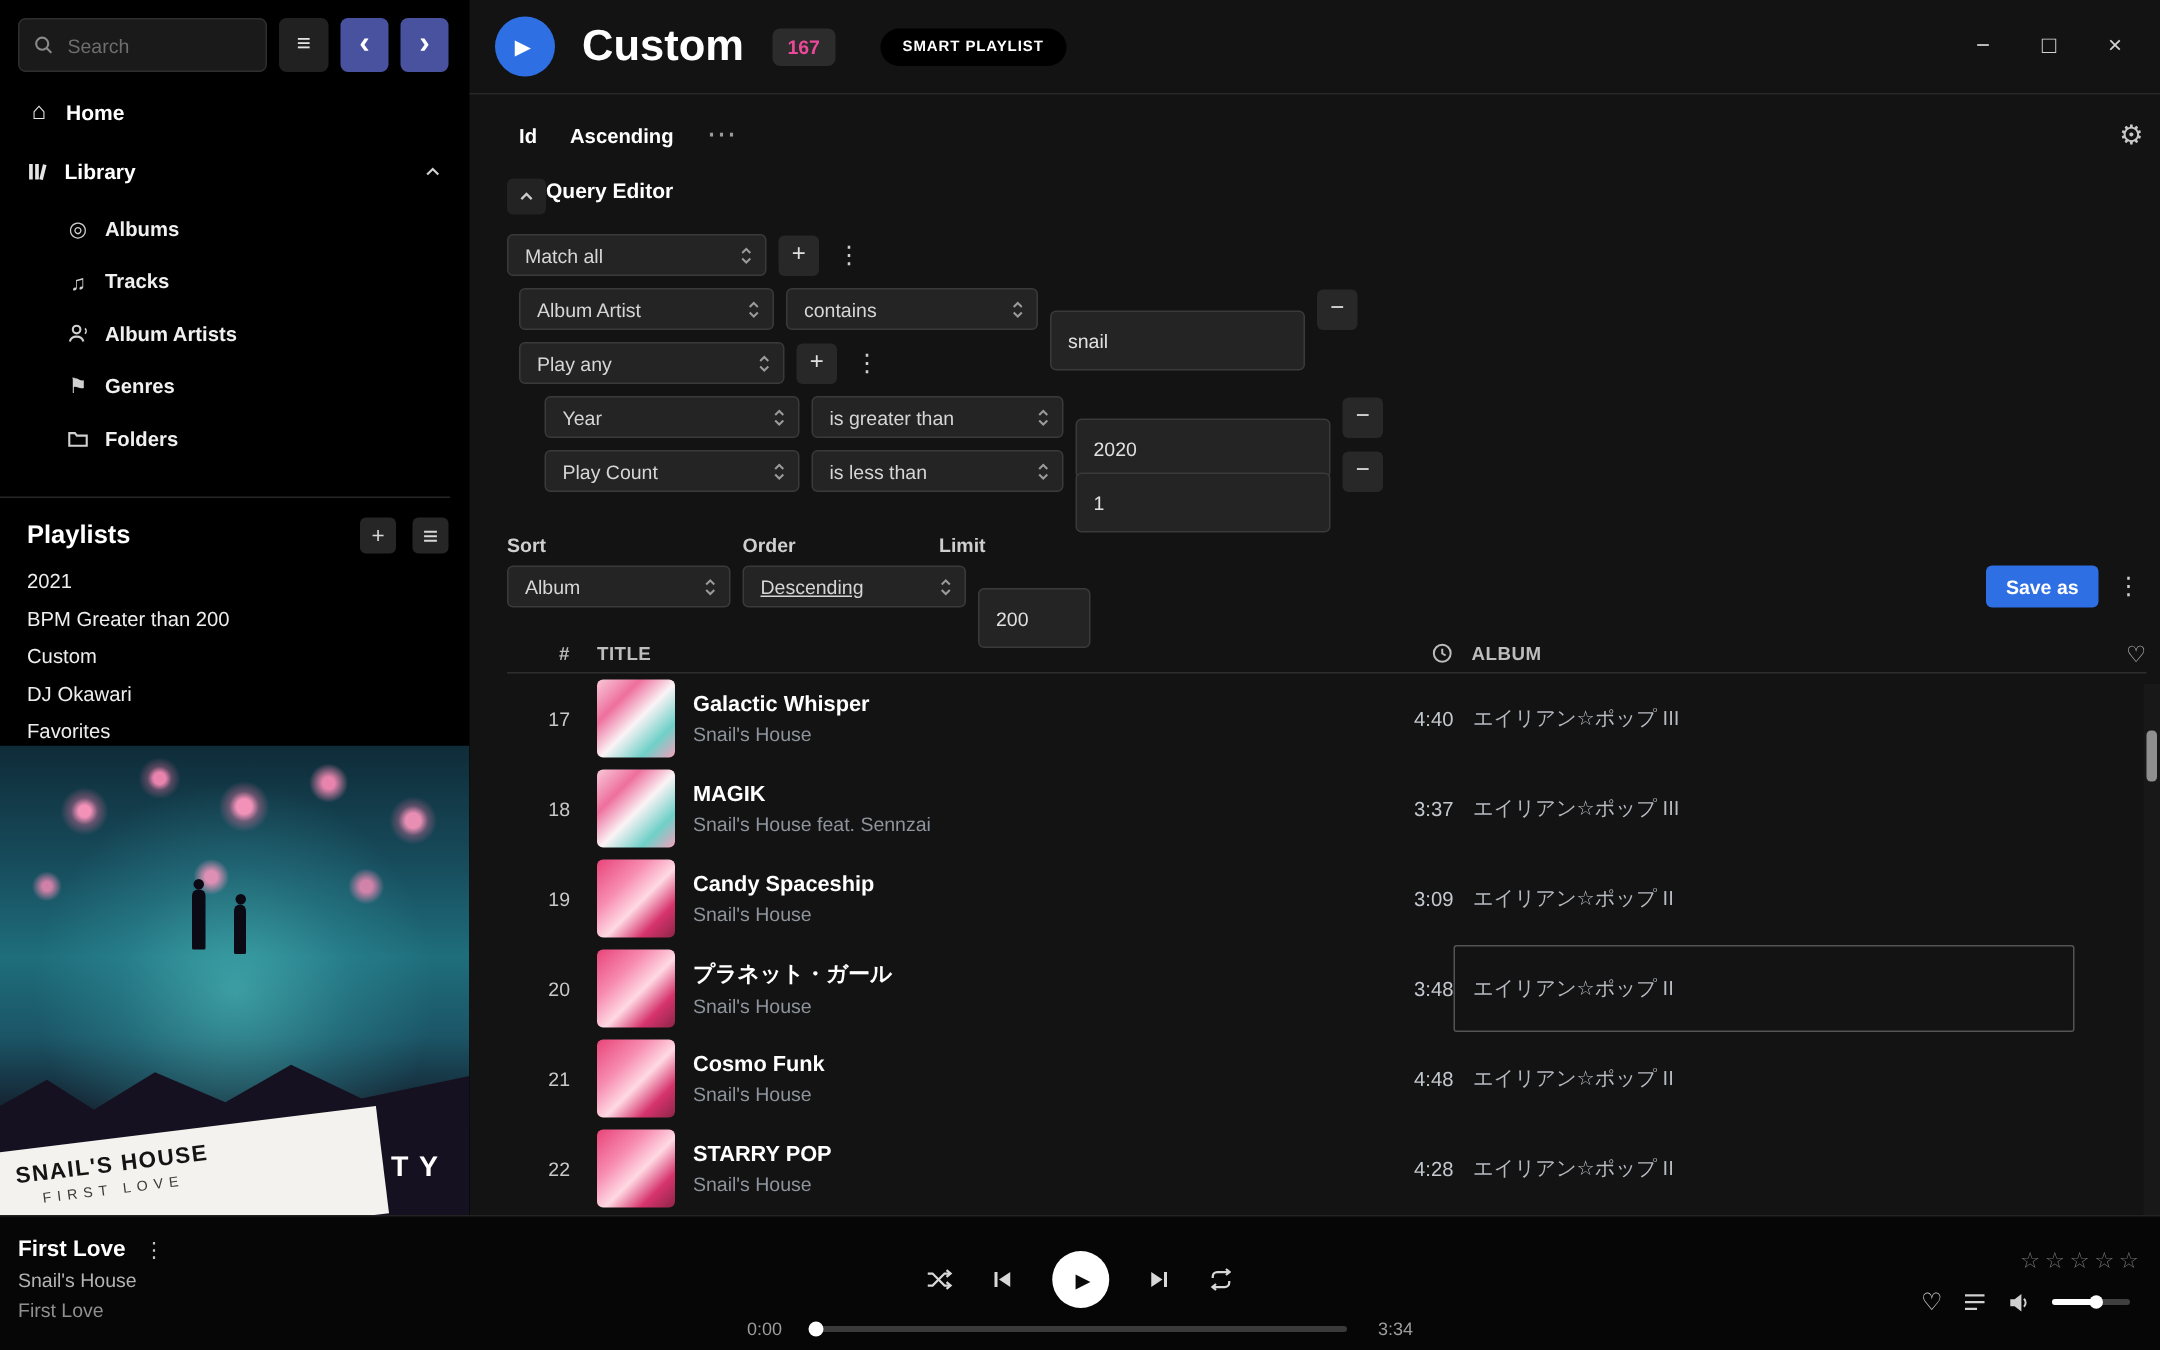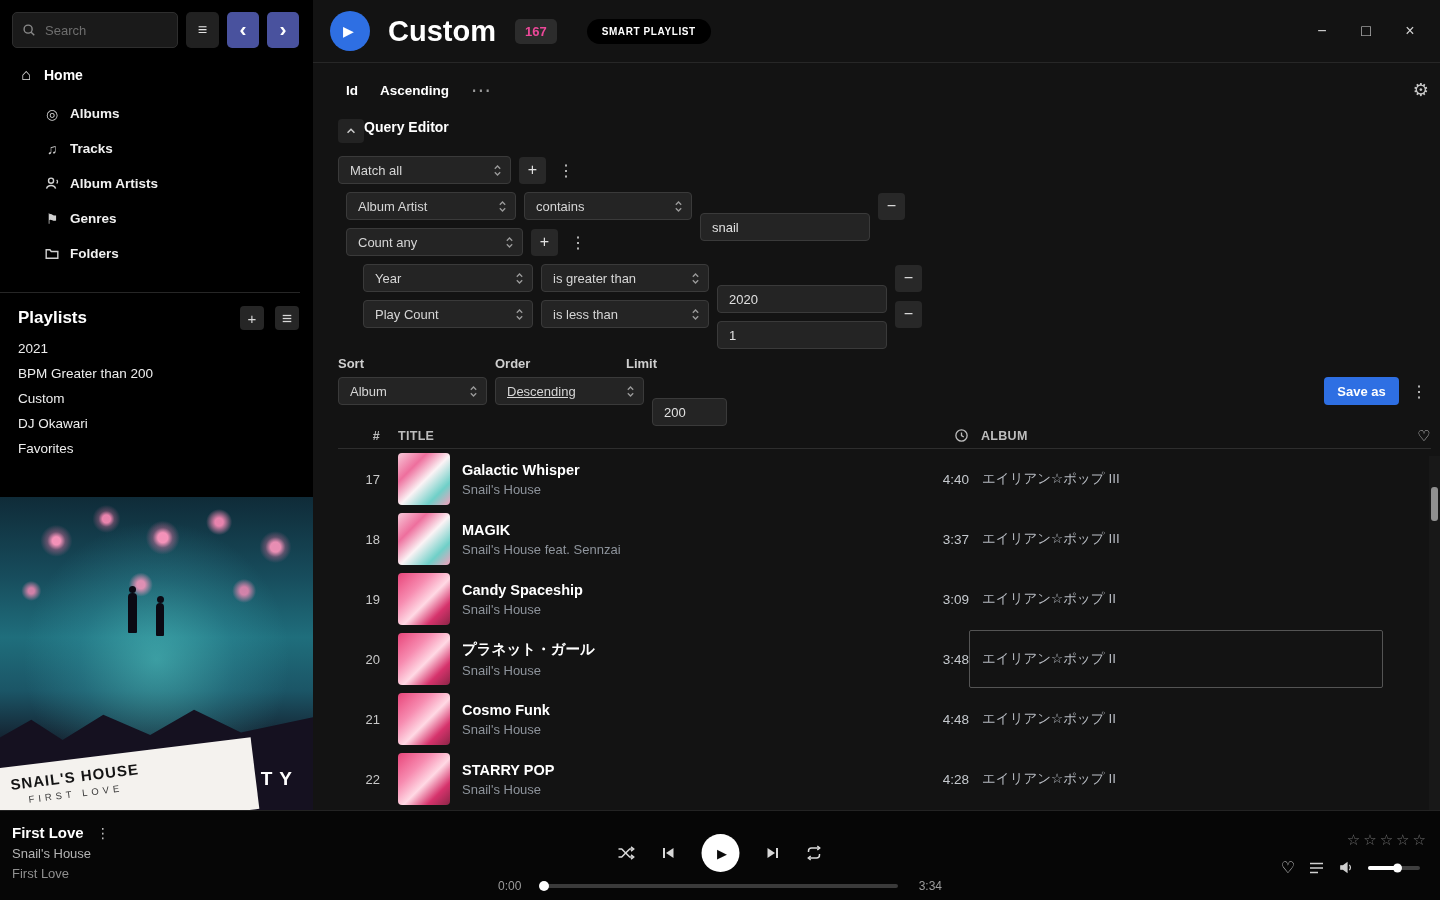--- a/index.html
+++ b/index.html
@@ -72,21 +72,21 @@
   .sort-chip{ font-size:13.5px; font-weight:700; color:#fff; cursor:pointer; }
   .dots-h{ font-size:20px; color:#9a9a9a; cursor:pointer; line-height:10px; }
   .gear{ margin-left:auto; margin-right:2px; font-size:18px; color:#c9c9c9; cursor:pointer; }
   .qe-header{ display:flex; align-items:flex-start; margin-top:17px; height:24px; }
   .qe-collapse{ width:26px; height:24px; background:#232323; border:none; border-radius:4px; display:flex; align-items:center; justify-content:center; cursor:pointer; }
   .qe-title{ font-size:14px; font-weight:700; color:#fff; }
   .qe-row{ display:flex; align-items:center; gap:8px; margin-top:8px; height:28px; }
   .mt13{ margin-top:13px; }
   .ind1{ margin-left:8px; } .ind2{ margin-left:25px; }
   .select{ height:28px; background:#242424; border:1px solid #3a3a3a; border-radius:4px; color:#d6d6d6; font-size:13px; display:flex; align-items:center; justify-content:space-between; padding:0 8px 0 11px; cursor:pointer; }
-  .qe-input{ height:28px; background:#242424; border:1px solid #3a3a3a; border-radius:4px; color:#e0e0e0; font-size:13px; padding:0 11px; font-family:inherit; outline:none;margin-top:42px; }
+  .qe-input{ height:40px; background:#242424; border:1px solid #3a3a3a; border-radius:4px; color:#e0e0e0; font-size:13px; padding:0 11px; font-family:inherit; outline:none;margin-top:42px; }
   .w-match{ width:173px; } .w-matchany{ width:177px; } .w-field{ width:170px; } .w-op{ width:168px; } .w-val{ width:170px; }
   .sq-btn{ width:27px; height:27px; background:#282828; border:none; border-radius:4px; color:#e0e0e0; font-size:16px; display:flex; align-items:center; justify-content:center; cursor:pointer; }
   .dots-v{ background:transparent; border:none; color:#cfcfcf; font-size:16px; cursor:pointer; padding:0 4px; }
   .sort-labels{ display:flex; margin-top:28px; font-size:13px; color:#cfcfcf; font-weight:600; height:16px; }
   .lab-sort{ width:157px; } .lab-order{ width:131px; }
   .sort-controls{ display:flex; align-items:center; gap:8px; margin-top:5px; height:28px; }
   .w-sort{ width:149px; } .w-order{ width:149px;text-decoration:underline; } .w-limit{ width:75px; }
   .spacer{ flex:1; }
   .btn-accent{ width:75px; height:28px; background:var(--accent); color:#fff; border:none; border-radius:4px; font-size:13px; font-weight:700; cursor:pointer; font-family:inherit; }
 
@@ -156,20 +156,31 @@
         </button>
       <button class="icon-btn nav">
           <span>›</span>
         </button>
     </div>
 
     <div class="nav-item nav-home">
       <span class="glyph">⌂</span>
       <span>Home</span>
     </div>
+    <div class="nav-item nav-library">
+      <svg width="15" height="15" viewBox="0 0 16 16" fill="#e6e6e6">
+          <rect x="1.5" y="2.5" width="2.6" height="11"></rect>
+          <rect x="5.8" y="2.5" width="2.6" height="11"></rect>
+          <rect x="10" y="2.8" width="2.6" height="11" transform="rotate(14 11.3 8.3)"></rect>
+        </svg>
+      <span>Library</span>
+      <svg class="chev-right" width="13" height="13" viewBox="0 0 14 14" fill="none" stroke="#cfcfcf" stroke-width="1.6">
+          <polyline points="3,9 7,5 11,9"></polyline>
+        </svg>
+    </div>
 
     <div class="lib-children">
       <div class="lib-child">
         <span class="glyph">◎</span>
         <span>Albums</span>
       </div>
       <div class="lib-child">
         <span class="glyph">♫</span>
         <span>Tracks</span>
       </div>
@@ -292,21 +303,21 @@
             <polyline points="2,6 5,3 8,6"></polyline>
             <polyline points="2,10 5,13 8,10"></polyline>
           </svg>
       </div>
       <input class="qe-input w-val" value="snail" style="">
       <button class="sq-btn">−</button>
     </div>
 
     <div class="qe-row ind1">
       <div class="select w-matchany">
-        <span>Count any</span>
+        <span>Play any</span>
         <svg width="9" height="15" viewBox="0 0 10 16" fill="none" stroke="#9a9a9a" stroke-width="1.5">
             <polyline points="2,6 5,3 8,6"></polyline>
             <polyline points="2,10 5,13 8,10"></polyline>
           </svg>
       </div>
       <button class="sq-btn">+</button>
       <button class="dots-v">⋮</button>
     </div>
 
     <div class="qe-row ind2">

